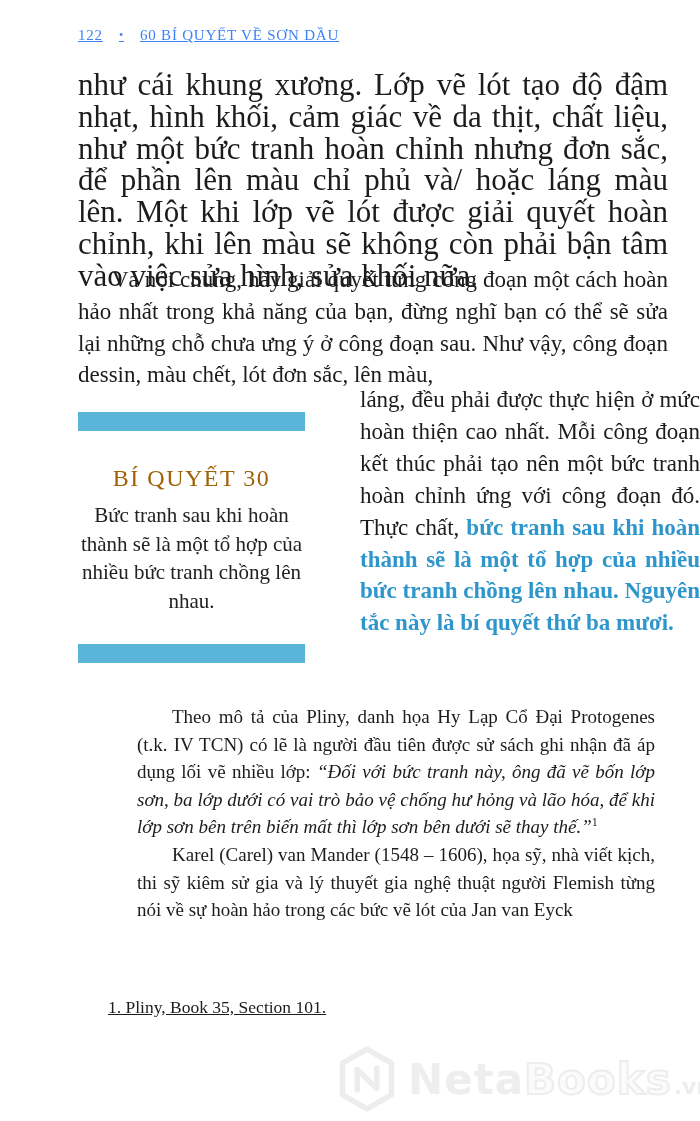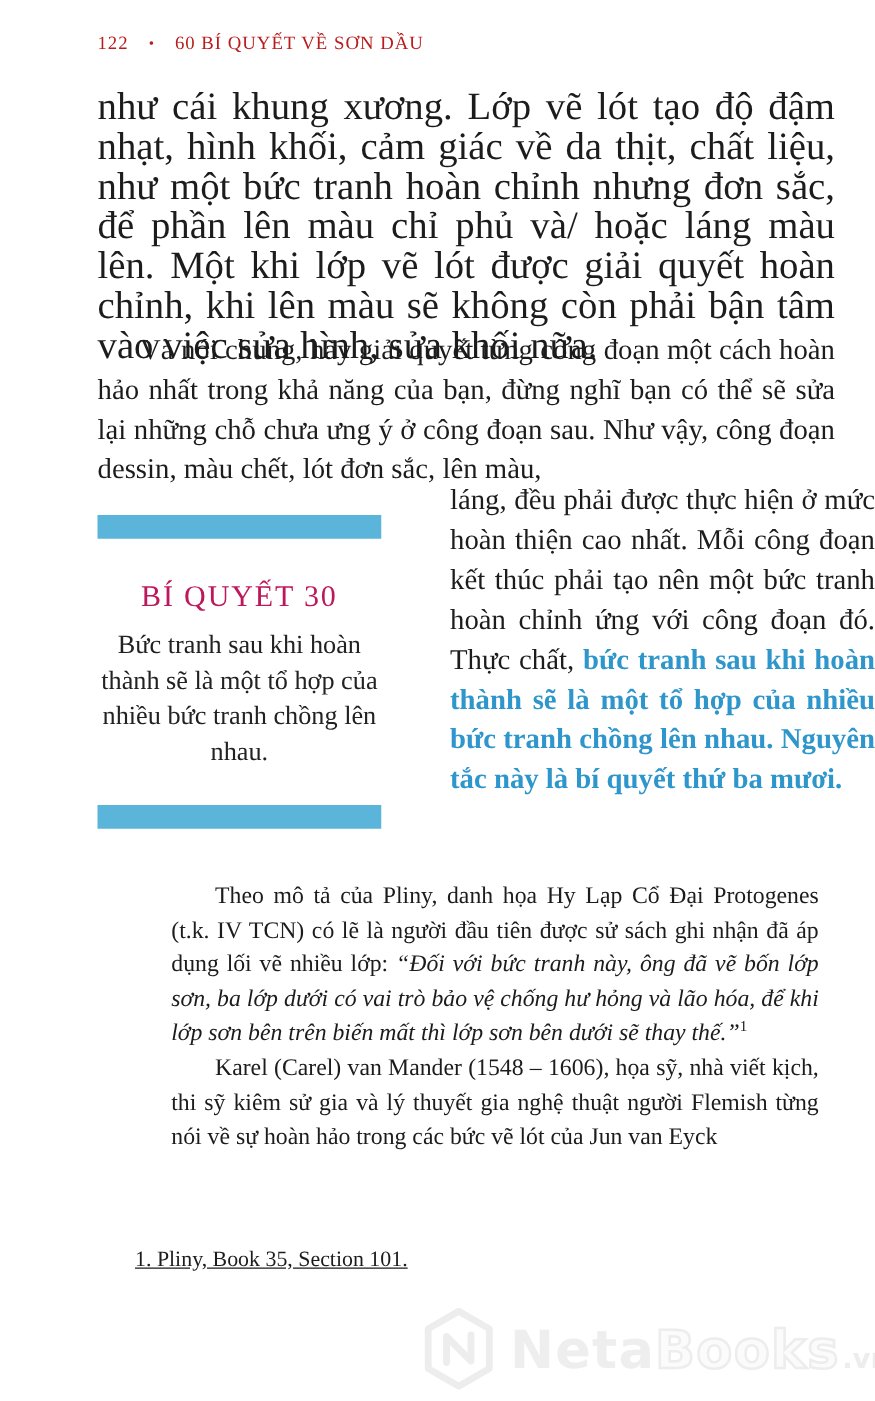--- a/index.html
+++ b/index.html
@@ -8,22 +8,23 @@
     width: 700px; height: 1121px;
     position: relative;
     font-family: "Liberation Serif", serif;
     color: #1c1c1c;
     overflow: hidden;
   }
 
   
   .page-header {
     position: absolute; left: 78px; top: 27px;
-    font-size: 15px; letter-spacing: 0.8px; color: #b91c1c;
+    font-size: 15px; letter-spacing: 0.8px; color: #3b82f6;
     white-space: nowrap;
+    text-decoration: underline;
   }
   .page-header .pgnum { margin-right: 16px; }
   .page-header .bullet { margin-right: 16px; font-size: 12px; vertical-align: 1px; }
 
   
   .para1 {
     position: absolute; left: 78px; top: 69px; width: 590px;
     font-size: 31px; line-height: 31.8px; text-align: justify;
   }
   .para2-lead {
@@ -37,21 +38,21 @@
     position: absolute; left: 78px; top: 412px; width: 227px; height: 251px;
   }
   .callout .bar { position: absolute; left: 0; right: 0; height: 19px; background: #5bb5db; }
   .callout .bar.top { top: 0; }
   .callout .bar.bottom { bottom: 0; }
   .callout .inner {
     position: absolute; left: -4px; right: -4px; top: 53px;
     text-align: center;
   }
   .callout-title {
-    font-size: 24px; letter-spacing: 1.5px; color: #be185d;
+    font-size: 24px; letter-spacing: 1.5px; color: #a16207;
     font-weight: normal; margin-bottom: 9px; white-space: nowrap; text-align: center;
   }
   .callout-text { font-size: 21px; line-height: 28.7px; color: #222; }
 
   
   .col-right {
     position: absolute; left: 330px; top: 384px; width: 340px;
     font-size: 23px; line-height: 31.9px; text-align: justify; margin-left: 30px;
   }
   .highlight { color: #2e96cb; font-weight: bold; }
@@ -110,21 +111,21 @@
   </div>
   <div class="bar bottom"></div>
 </aside>
 
 <div class="col-right">
   <span>láng, đều phải được thực hiện ở mức hoàn thiện cao nhất. Mỗi công đoạn kết thúc phải tạo nên một bức tranh hoàn chỉnh ứng với công đoạn đó. Thực chất, </span><span class="highlight">bức tranh sau khi hoàn thành sẽ là một tổ hợp của nhiều bức tranh chồng lên nhau. Nguyên tắc này là bí quyết thứ ba mươi.</span>
 </div>
 
 <div class="quote-block">
   <p><span>Theo mô tả của Pliny, danh họa Hy Lạp Cổ Đại Protogenes (t.k. IV TCN) có lẽ là người đầu tiên được sử sách ghi nhận đã áp dụng lối vẽ nhiều lớp: </span><span class="q-italic">“Đối với bức tranh này, ông đã vẽ bốn lớp sơn, ba lớp dưới có vai trò bảo vệ chống hư hỏng và lão hóa, để khi lớp sơn bên trên biến mất thì lớp sơn bên dưới sẽ thay thế.”</span><sup>1</sup></p>
-  <p>Karel (Carel) van Mander (1548 – 1606), họa sỹ, nhà viết kịch, thi sỹ kiêm sử gia và lý thuyết gia nghệ thuật người Flemish từng nói về sự hoàn hảo trong các bức vẽ lót của Jun van Eyck</p>
+  <p>Karel (Carel) van Mander (1548 – 1606), họa sỹ, nhà viết kịch, thi sỹ kiêm sử gia và lý thuyết gia nghệ thuật người Flemish từng nói về sự hoàn hảo trong các bức vẽ lót của Jan van Eyck</p>
 </div>
 
 <div class="footnote">1. Pliny, Book 35, Section 101.</div>
 
 <div class="watermark">
   <svg width="62" height="66" viewBox="0 0 100 108" aria-hidden="true">
     <path d="M50 5 L90 28 V80 L50 103 L10 80 V28 Z" fill="none" stroke="#ededed" stroke-width="9" stroke-linejoin="round"></path>
     <path d="M34 72 V38 L66 70 V36" fill="none" stroke="#ededed" stroke-width="9" stroke-linejoin="round" stroke-linecap="round"></path>
   </svg>
   <span class="wm-text">

